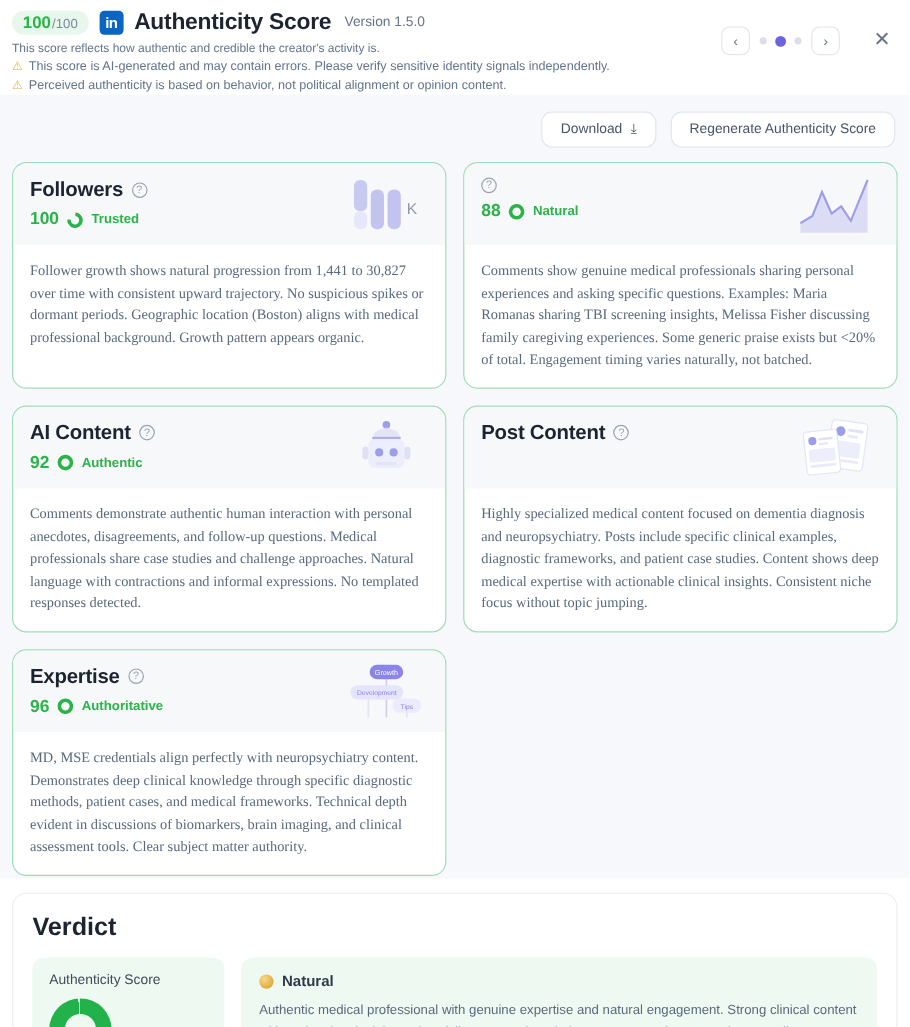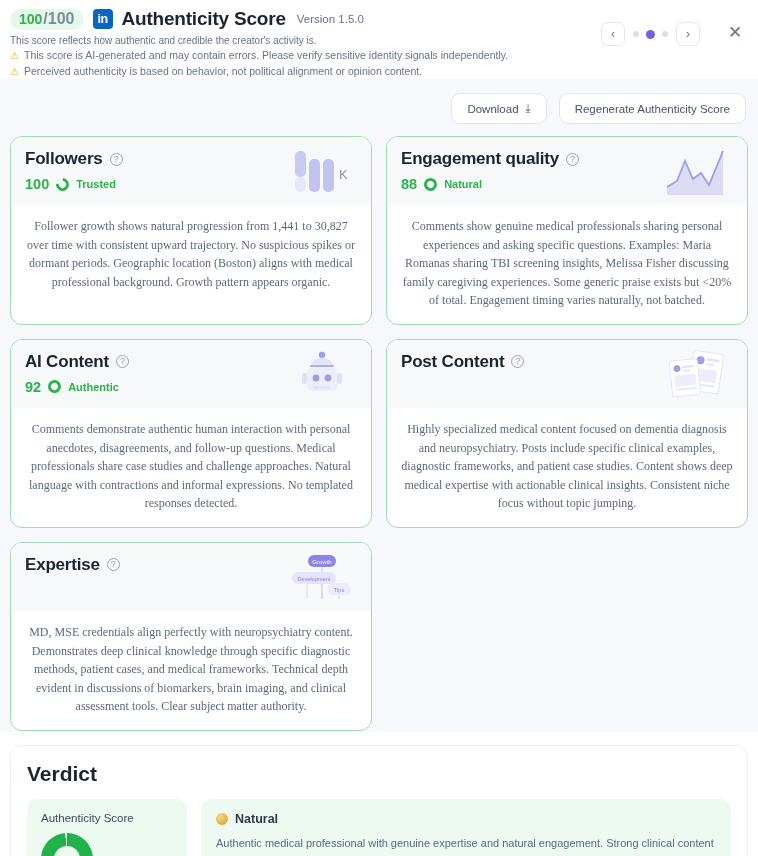--- a/index.html
+++ b/index.html
@@ -13,21 +13,21 @@
   .page { position: relative; width: 758px; height: 732px; background: #fff; }
 
   
   .header { padding: 6px 10px 0 10px; position: relative; }
   .title-row { display: flex; align-items: center; gap: 9px; height: 26px; }
   .score-badge {
     background: #e8f7ec; border-radius: 11px; padding: 2px 9px 3px 9px;
     display: flex; align-items: baseline; gap: 1px; line-height: 1;
   }
   .score-badge .big { color: #2bb34a; font-size: 14px; font-weight: 700; }
-  .score-badge .small { color: #7a8a99; font-size: 16px; font-weight: 700; }
+  .score-badge .small { color: #7a8a99; font-size: 11px; font-weight: 400; }
   .li-icon {
     width: 20px; height: 20px; background: #0a66c2; border-radius: 4px;
     display: flex; align-items: center; justify-content: center;
     color: #fff; font-size: 12.5px; font-weight: 700; font-family: "Liberation Sans", sans-serif;
     letter-spacing: -0.5px; line-height: 1;
   }
   .app-title { font-size: 19px; font-weight: 700; color: #1b2430; letter-spacing: -0.2px; }
   .version { font-size: 11.5px; color: #64748b; font-weight: 400; margin-left: 2px; }
 
   .subtitle { font-size: 10px; color: #64748b; margin-top: 3px; }
@@ -53,21 +53,21 @@
   
   .body-area { background: #f7f8fb; position: absolute; top: 79px; left: 0; right: 0; bottom: 0; padding: 0 10px; }
 
   .actions { display: flex; justify-content: flex-end; gap: 12px; padding: 14px 2px 12px 0; }
   .act-btn {
     background: #fff; border: 1px solid #e2e6ef; border-radius: 9px;
     padding: 8px 15px; font-size: 11.5px; color: #475569; cursor: pointer;
     display: flex; align-items: center; gap: 7px; font-family: "Liberation Sans", sans-serif;
   }
 
-  .grid { display: flex; flex-wrap: wrap; gap: 14px; text-align: center; }
+  .grid { display: flex; flex-wrap: wrap; gap: 14px; }
   .card {
     background: #fff; border: 1.3px solid #9fdcb4; border-radius: 12px;
     width: 362px; overflow: hidden;
   }
   .card-head {
     background: #f7f8fa; padding: 12px 14px 11px 14px; position: relative; min-height: 68px;
   }
   .card-title { display: flex; align-items: center; gap: 7px; }
   .card-title h3 { font-size: 17px; font-weight: 700; color: #1b2430; letter-spacing: -0.2px; }
   .q-ico {
@@ -196,21 +196,20 @@
             <rect x="34" y="12" width="11" height="33" rx="5" fill="#c2c3ef"></rect>
             <text x="50" y="32" font-size="13" fill="#8c96ab" font-family="Liberation Sans, sans-serif">K</text>
           </svg>
         </div>
         <div class="card-desc">Follower growth shows natural progression from 1,441 to 30,827 over time with consistent upward trajectory. No suspicious spikes or dormant periods. Geographic location (Boston) aligns with medical professional background. Growth pattern appears organic.</div>
       </div>
 
       <div class="card">
         <div class="card-head">
           <div class="card-title">
-            <h3>Engagement quality</h3>
             <span class="q-ico">?</span>
           </div>
           <div class="score-row">
             <span class="score-num">88</span>
             <span class="ring full"></span>
             <span class="score-label">Natural</span>
           </div>
           <svg class="card-ico" viewBox="0 0 66 50">
             <path d="M2,40 L12,34 L20,14 L28,32 L36,26 L44,38 L58,4 L58,48 L2,48 Z" fill="#dcdcf5"></path>
             <polyline points="2,40 12,34 20,14 28,32 36,26 44,38 58,4" fill="none" stroke="#9d9ee8" stroke-width="1.8"></polyline>
@@ -273,20 +272,25 @@
         </div>
         <div class="card-desc">Highly specialized medical content focused on dementia diagnosis and neuropsychiatry. Posts include specific clinical examples, diagnostic frameworks, and patient case studies. Content shows deep medical expertise with actionable clinical insights. Consistent niche focus without topic jumping.</div>
       </div>
 
       <div class="card">
         <div class="card-head">
           <div class="card-title">
             <h3>Expertise</h3>
             <span class="q-ico">?</span>
           </div>
+          <div class="score-row">
+            <span class="score-num">96</span>
+            <span class="ring full"></span>
+            <span class="score-label">Authoritative</span>
+          </div>
           <svg class="card-ico" viewBox="0 0 66 50">
             <line x1="33" y1="14" x2="33" y2="46" stroke="#cfd0ef" stroke-width="1.4"></line>
             <line x1="18" y1="30" x2="18" y2="46" stroke="#e2e3f5" stroke-width="1.4"></line>
             <line x1="50" y1="38" x2="50" y2="46" stroke="#e2e3f5" stroke-width="1.4"></line>
             <rect x="19" y="2" width="28" height="12" rx="6" fill="#8b85e8"></rect>
             <text x="33" y="10.5" font-size="6" fill="#fff" text-anchor="middle" font-family="Liberation Sans, sans-serif">Growth</text>
             <rect x="3" y="19" width="44" height="12" rx="6" fill="#e6e4fb"></rect>
             <text x="25" y="27.5" font-size="5.6" fill="#8b85e8" text-anchor="middle" font-family="Liberation Sans, sans-serif">Development</text>
             <rect x="38" y="30" width="24" height="12" rx="6" fill="#ecebfc"></rect>
             <text x="50" y="38.5" font-size="5.6" fill="#8b85e8" text-anchor="middle" font-family="Liberation Sans, sans-serif">Tips</text>

